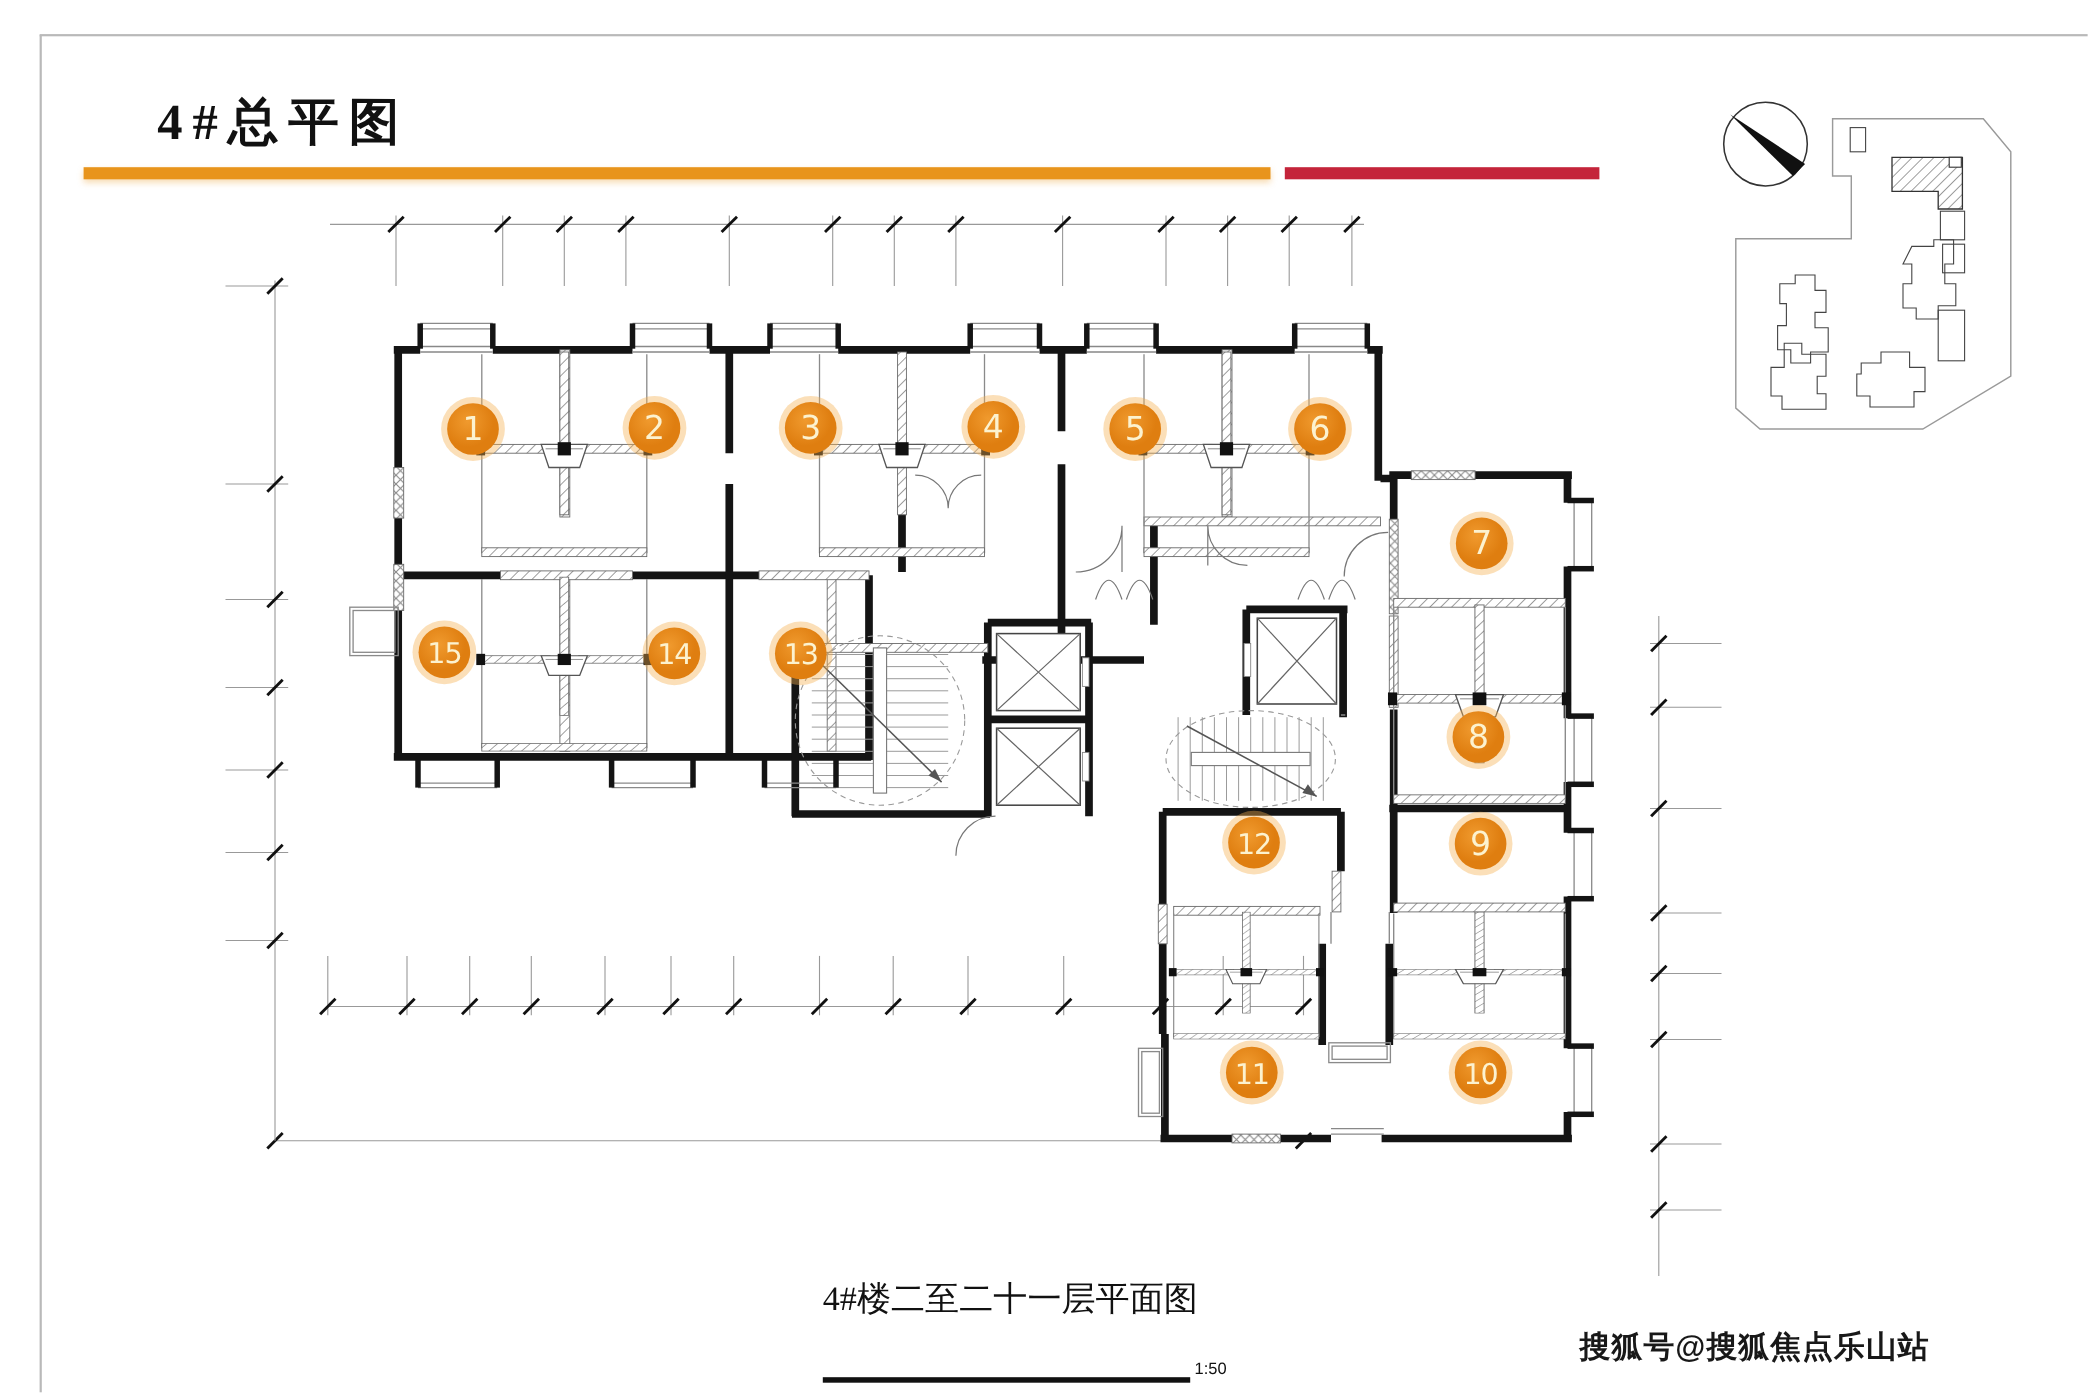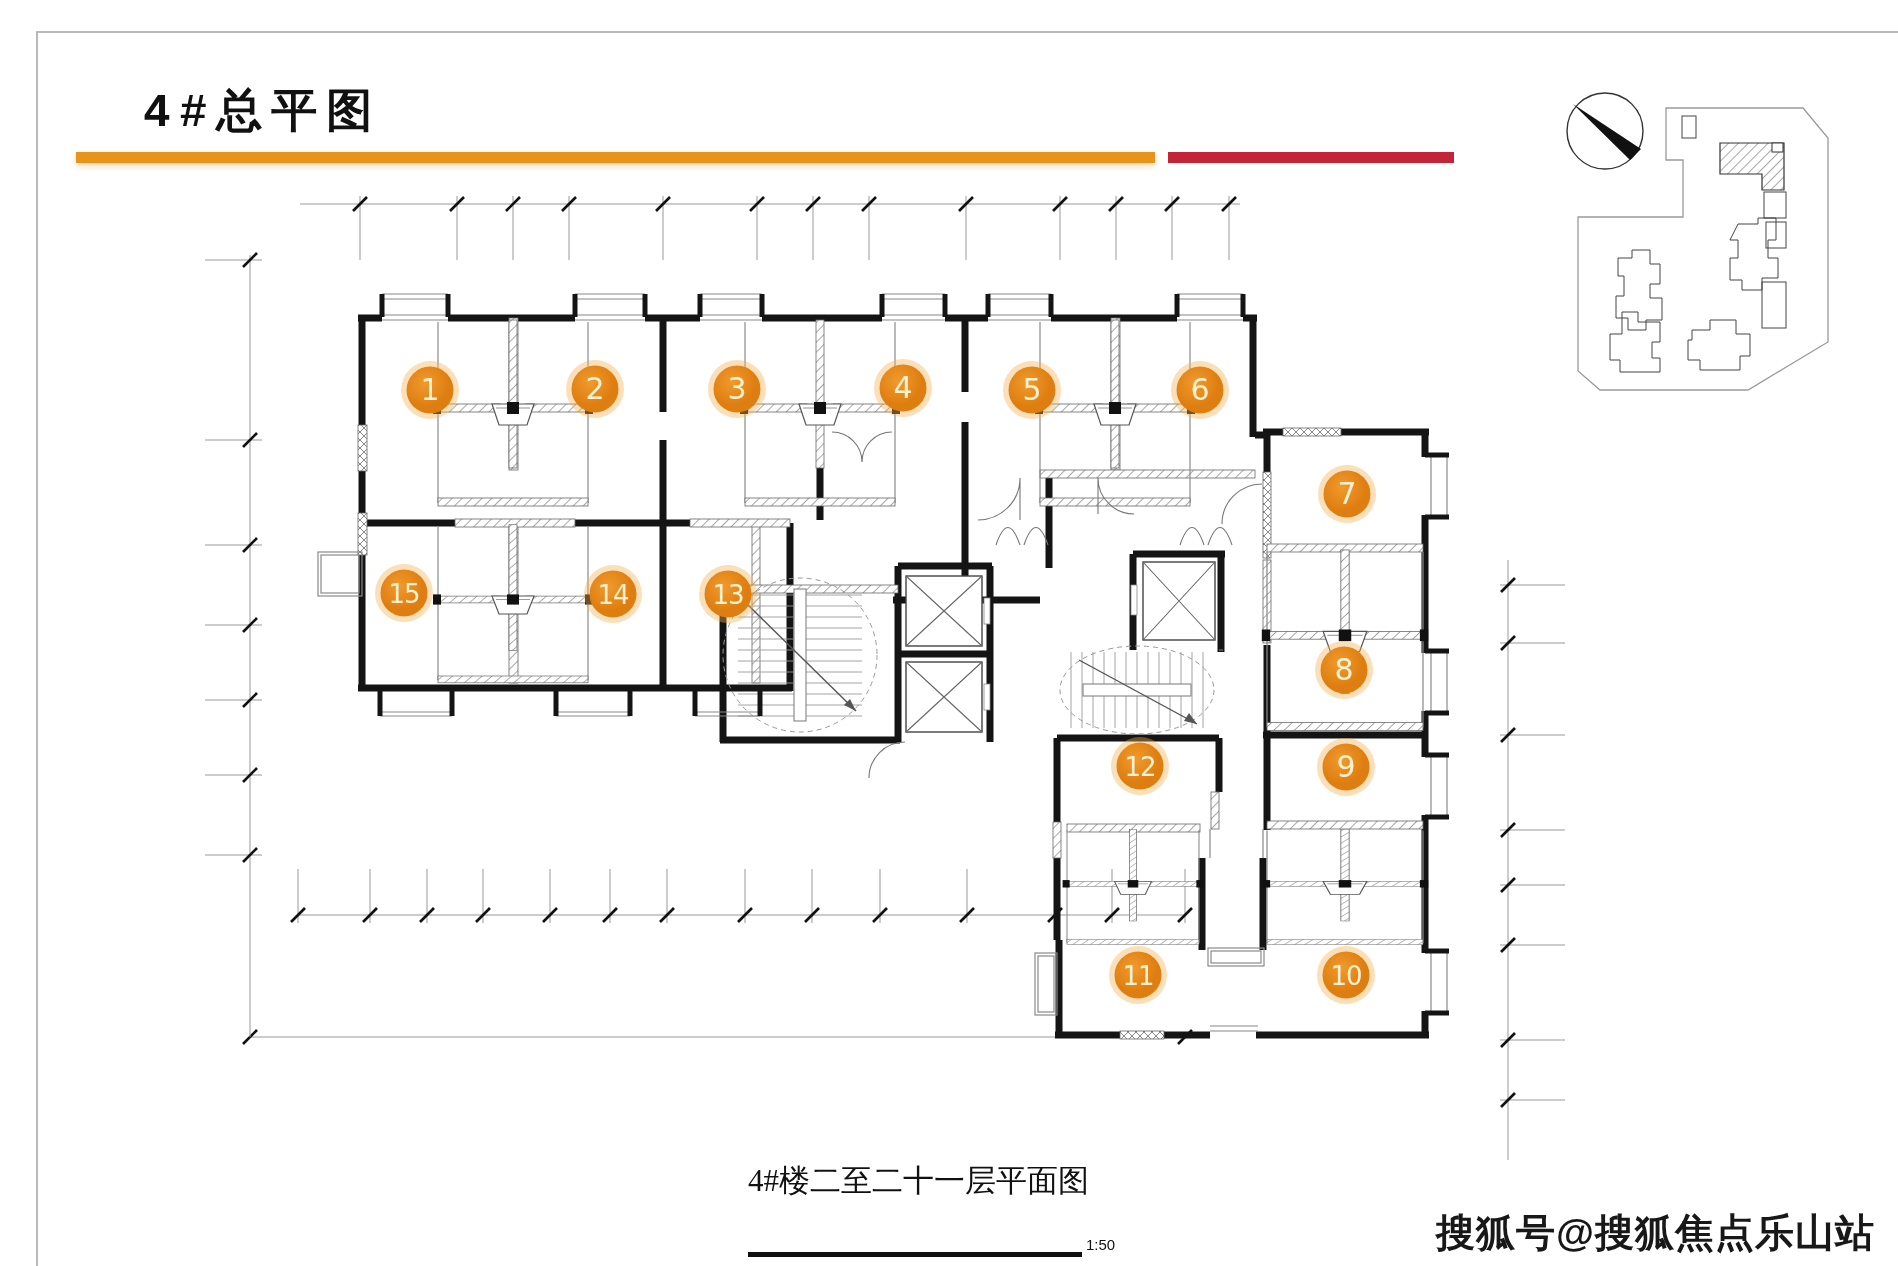--- a/index.html
+++ b/index.html
@@ -1,32 +1,32 @@
 <!DOCTYPE html>
 <html><head>
 <meta charset="utf-8">
 <style>
   html,body{margin:0;padding:0;background:#fff;}
   body{width:1898px;height:1266px;position:relative;overflow:hidden;
        font-family:"Liberation Sans","DejaVu Sans",sans-serif;}
   .frame-left{position:absolute;left:36px;top:32px;width:2px;height:1234px;background:#b9b9b9;}
   .frame-top{position:absolute;left:36px;top:31px;width:1862px;height:2px;background:#b9b9b9;}
   .page-title{position:absolute;left:143px;top:80px;font-size:46px;font-weight:bold;
-      color:#111;letter-spacing:9px;font-family:Liberation Mono, monospace;}
+      color:#111;letter-spacing:9px;font-family:Liberation Serif, serif;}
   .bar{position:absolute;top:152px;height:11px;}
   .bar.orange{left:76px;width:1079px;box-shadow:0 3px 6px rgba(232,148,28,.35);}
   .bar.red{left:1168px;width:286px;}
   svg{position:absolute;left:0;top:0;}
   .caption-wrap{position:absolute;left:748px;top:1160px;width:340px;text-align:center;}
   .caption{font-family:"Liberation Serif","DejaVu Serif",serif;font-size:31px;color:#111;
       letter-spacing:0px;white-space:nowrap;}
   .caption-underline{position:absolute;left:748px;top:1252px;width:334px;height:5px;background:#111;}
   .caption-scale{position:absolute;left:1086px;top:1236px;font-size:15px;color:#111;
       font-family:Liberation Sans, sans-serif;}
-  .watermark{position:absolute;left:1436px;top:1206px;font-size:39px;font-weight:bold;color:#181818;
+  .watermark{position:absolute;left:1436px;top:1206px;font-size:28px;font-weight:bold;color:#181818;
       letter-spacing:1px;white-space:nowrap;
       text-shadow:2px 2px 0 #fff,-2px -2px 0 #fff,2px -2px 0 #fff,-2px 2px 0 #fff,3px 3px 2px #fff;}
 </style>
 </head>
 <body>
 
 <div class="frame-left"></div>
 <div class="frame-top"></div>
 
 <div class="page-title">4#总平图</div>

